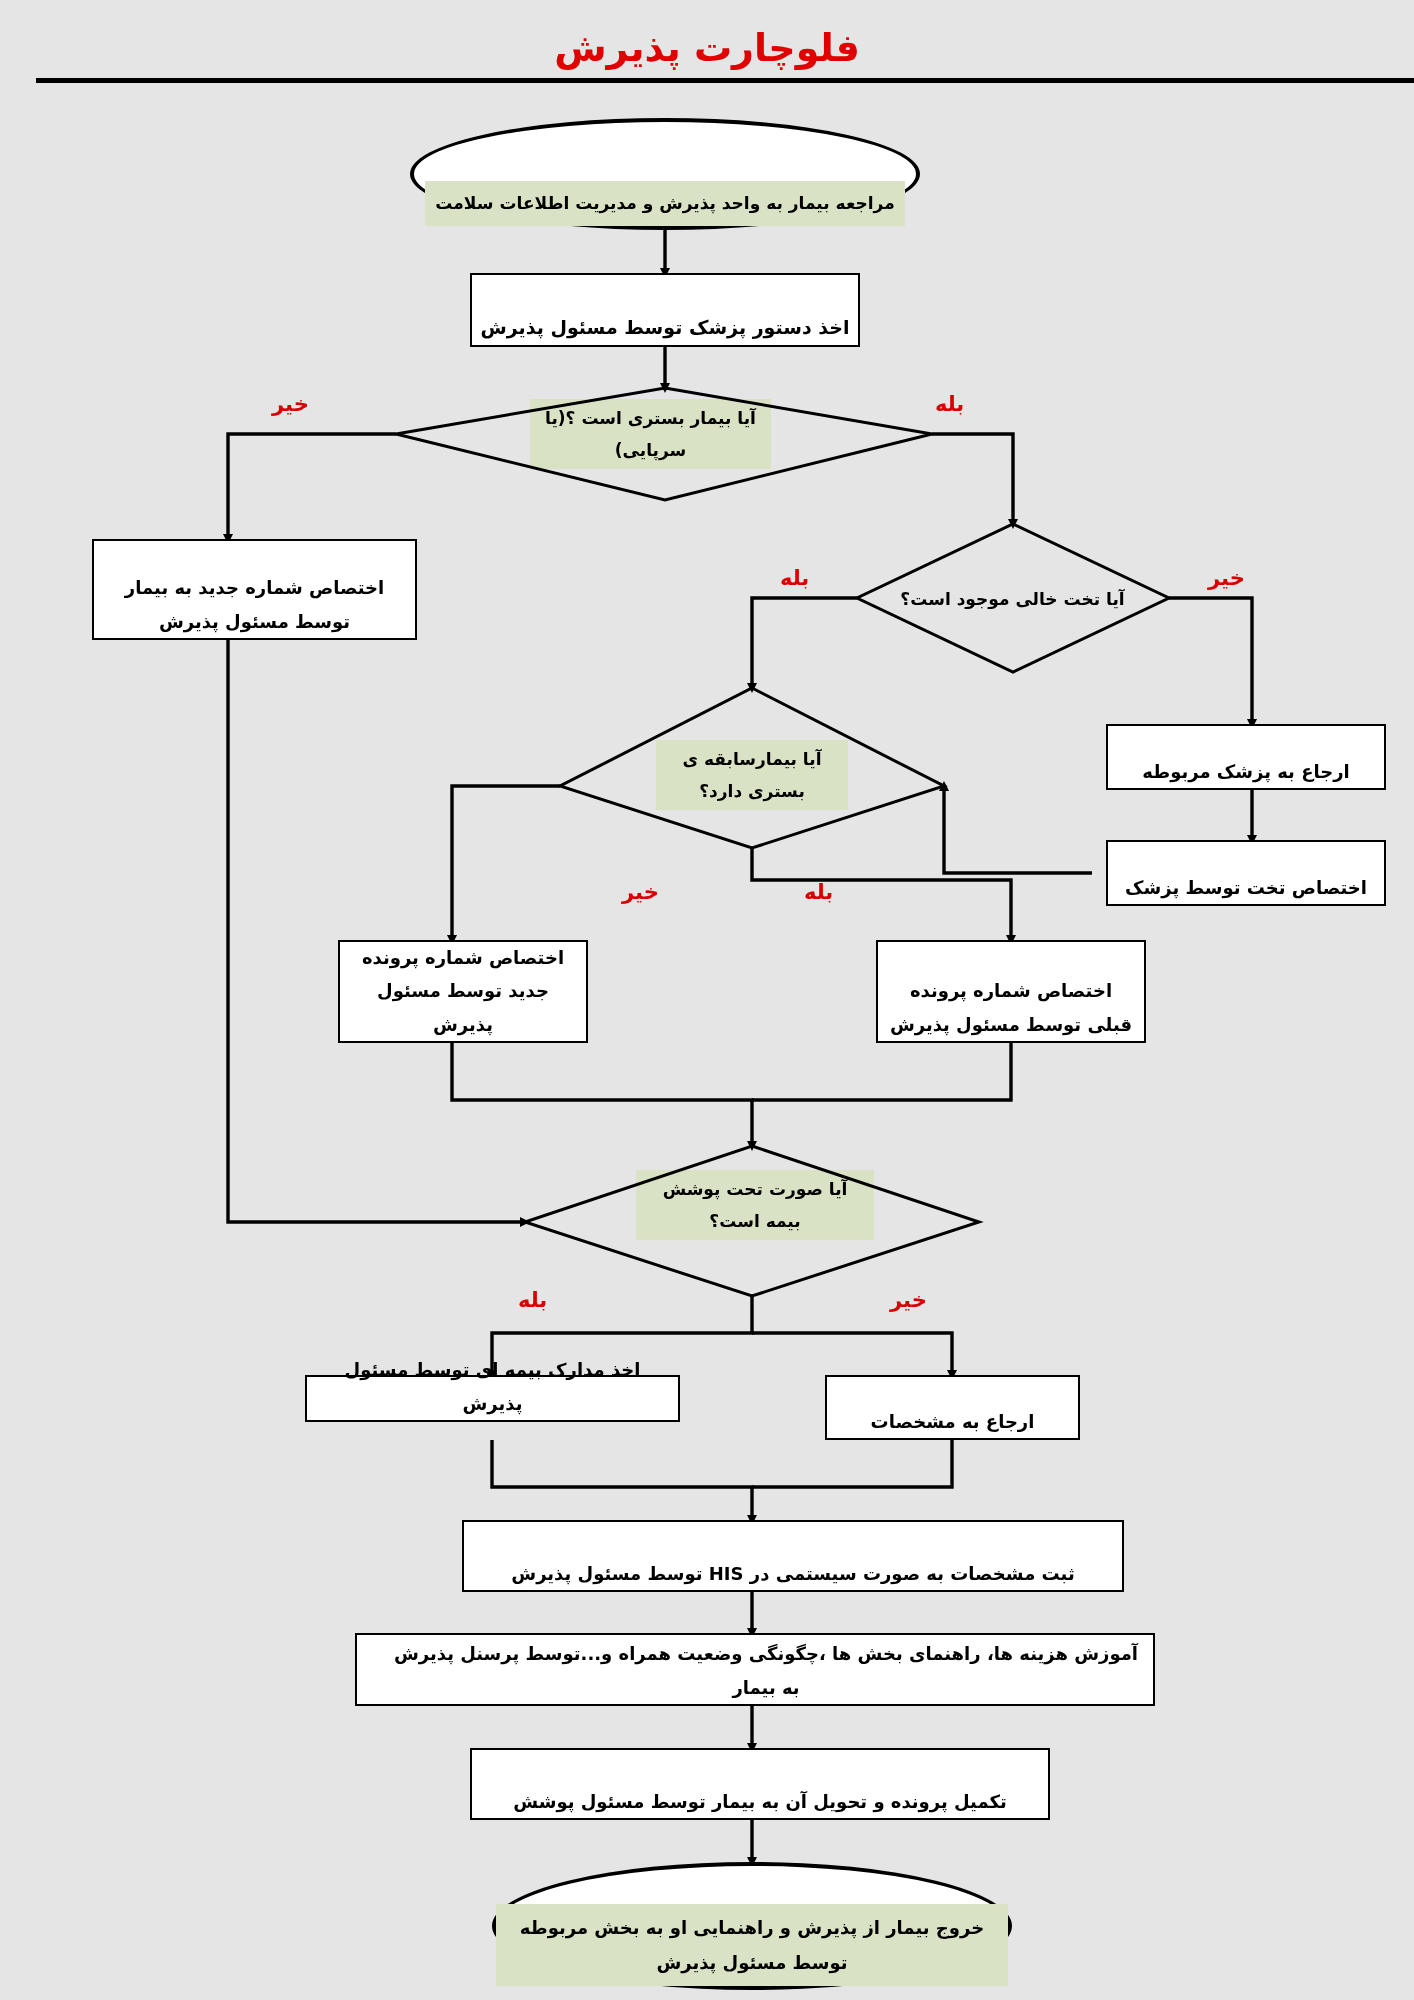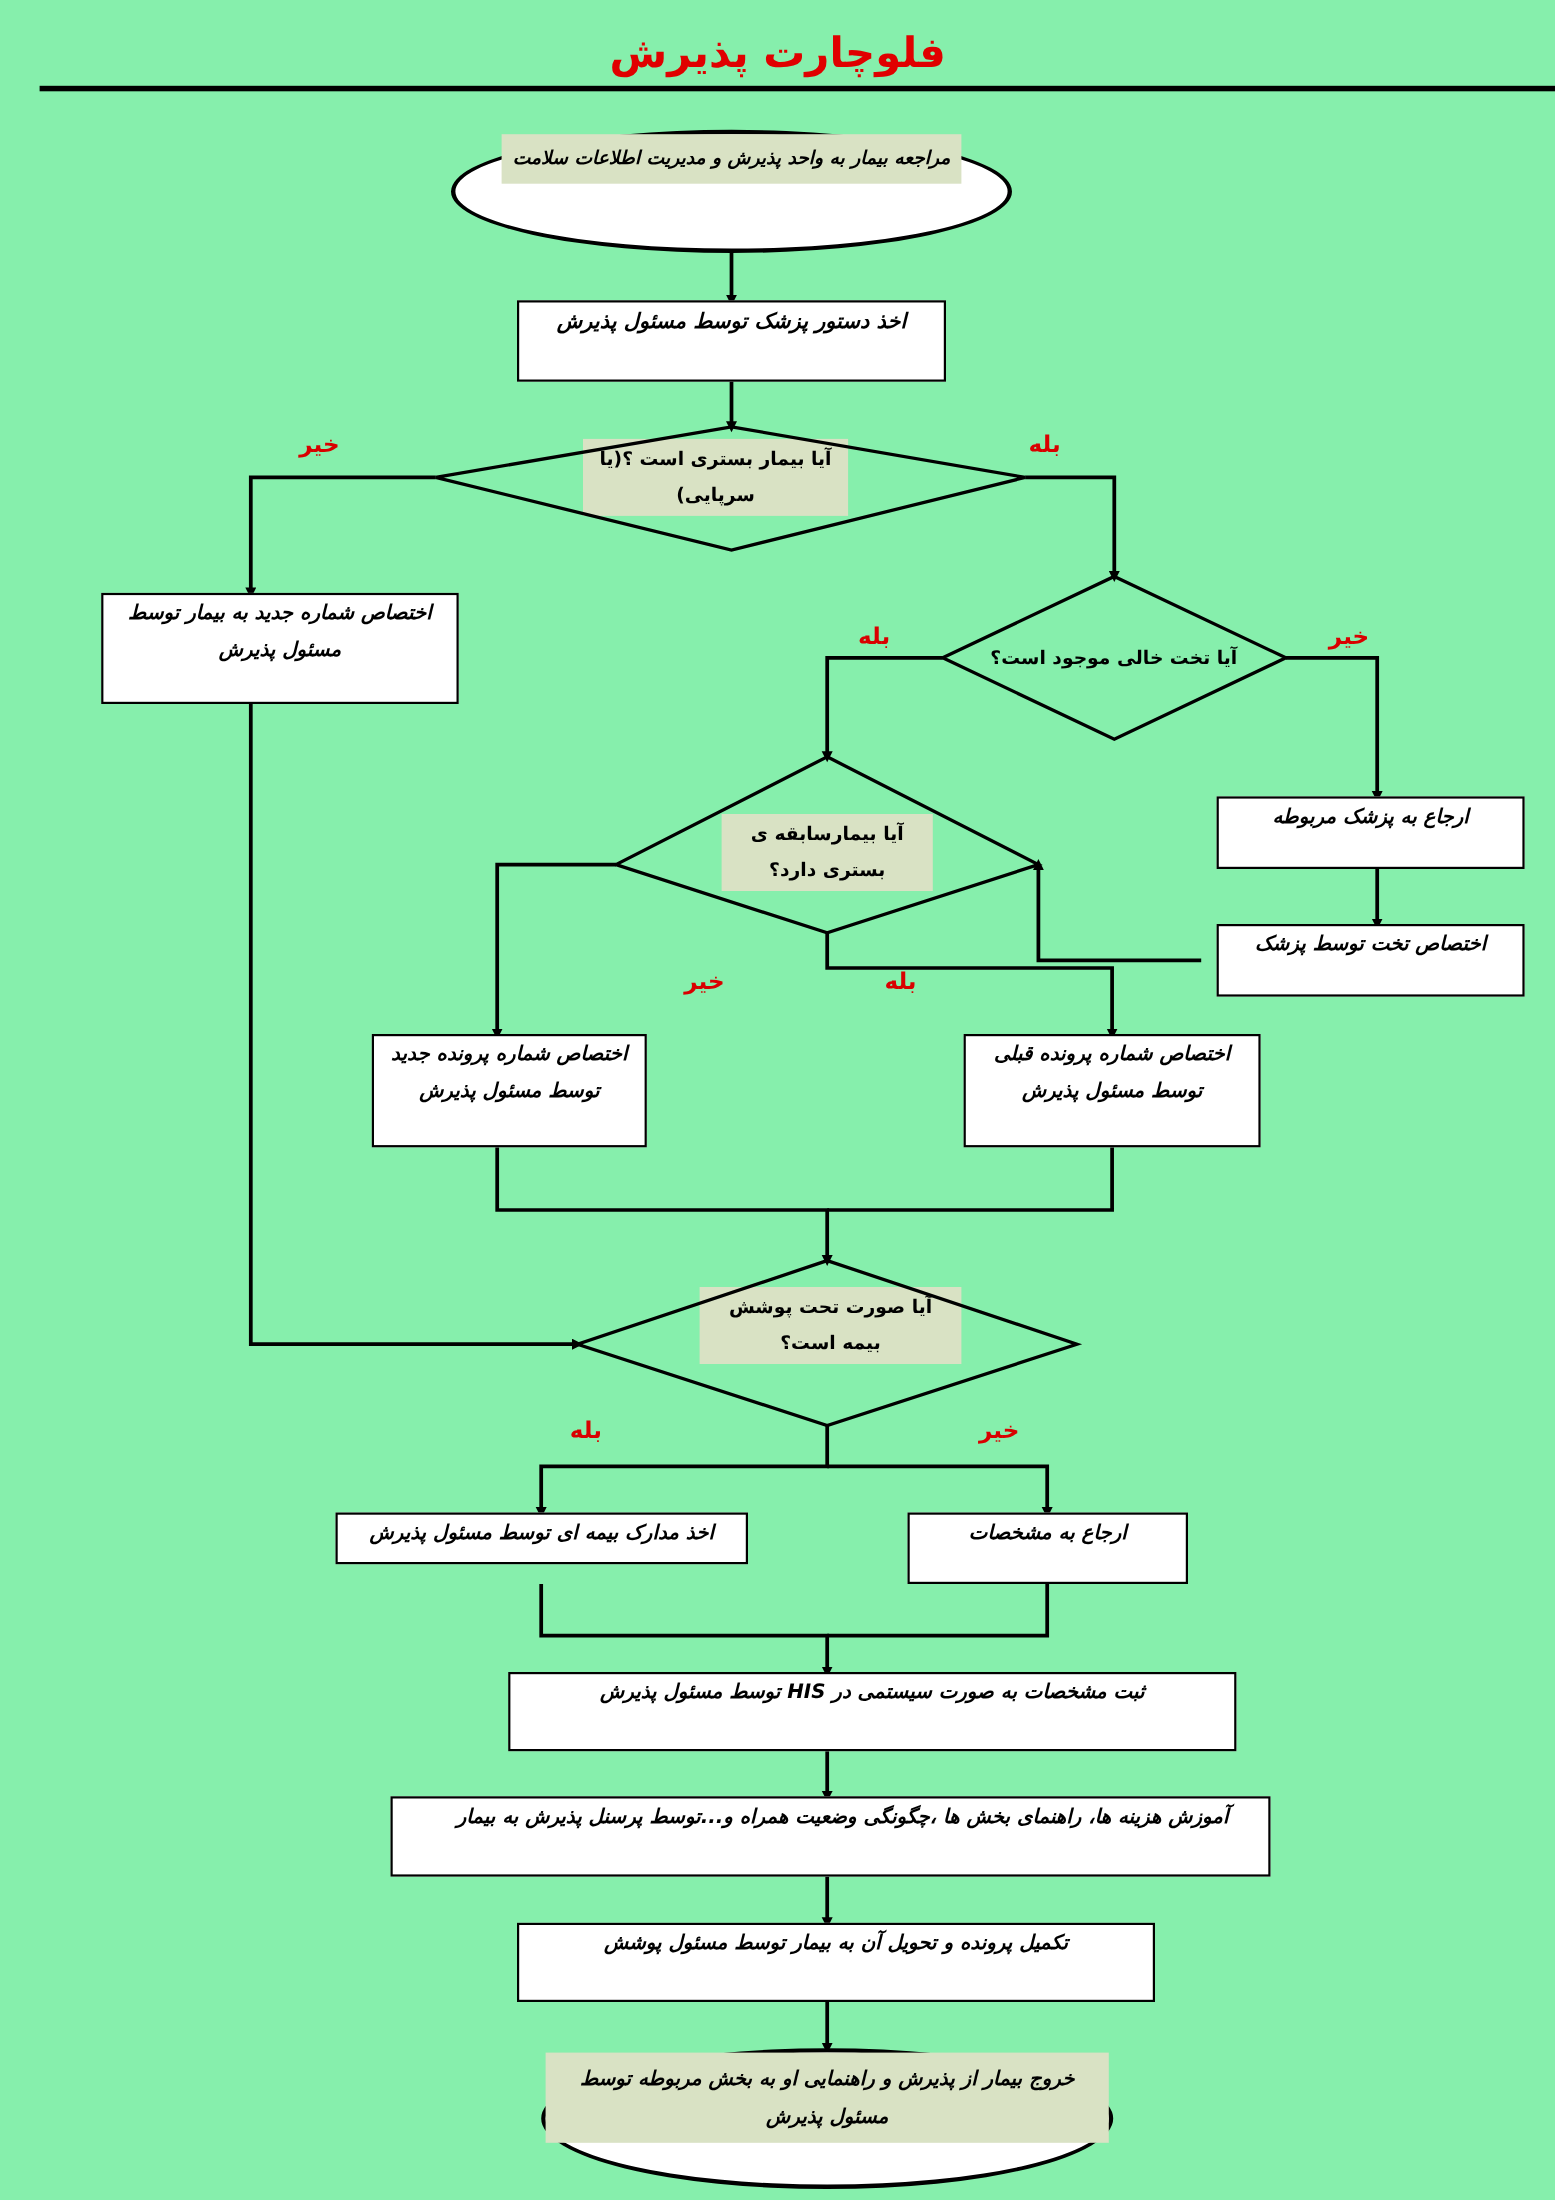--- a/index.html
+++ b/index.html
@@ -8,38 +8,37 @@
     padding: 0;
     background: #ffffff;
   }
   body {
     font-family: "DejaVu Sans", "Liberation Sans", sans-serif;
   }
   #page {
     position: relative;
     width: 1414px;
     height: 2000px;
-    background: #86efac;
+    background: #e5e5e5;
     overflow: hidden;
   }
   #svg-layer {
     position: absolute;
     left: 0;
     top: 0;
     width: 1414px;
     height: 2000px;
   }
   .node {
     position: absolute;
     box-sizing: border-box;
     display: flex;
-    align-items: flex-start;
+    align-items: flex-end;
     justify-content: center;
     text-align: center;
-    font-style: italic;
   }
   .proc {
     border: 2.5px solid #000000;
     background: #ffffff;
   }
   .proc .txt {
     font-weight: bold;
     color: #000000;
     line-height: 1.85;
     padding: 0 8px;

